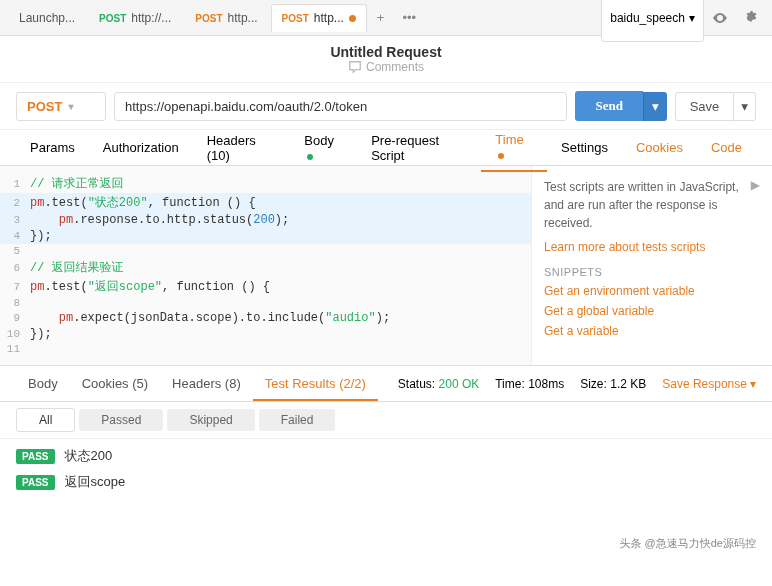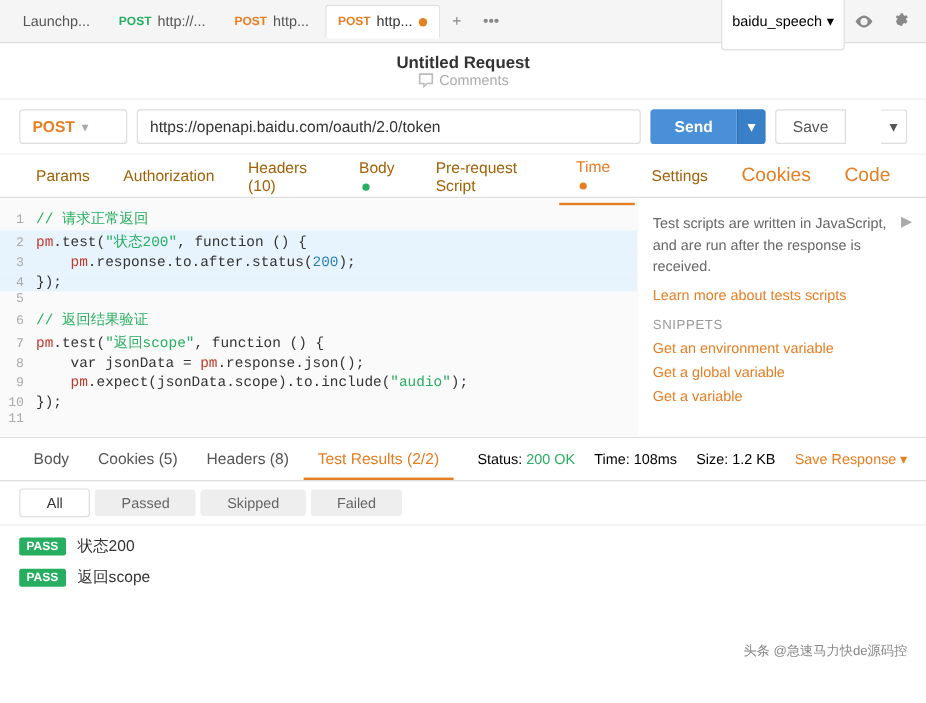--- a/index.html
+++ b/index.html
@@ -46,48 +46,48 @@
       font-size: 13px; min-width: 90px;
     }
     .method-select .chevron { color: #aaa; font-size: 10px; }
     .url-input {
       flex: 1; border: 1px solid #ddd; border-radius: 3px; padding: 6px 10px;
       font-size: 13px; color: #333; outline: none;
     }
     .send-btn-group { display: flex; align-items: center; }
     .send-btn {
       background: #4a90d9; color: #fff; border: none; padding: 7px 20px;
-      font-size: 13px; font-weight: bold; border-radius: 3px 0 0 3px; cursor: pointer;
+      font-size: 13px; font-weight: bold; border-radius: 3px 0 0 3px; cursor: pointer; font-family: Liberation Serif, serif;
     }
     .send-dropdown {
       background: #3a80c9; color: #fff; border: none; padding: 7px 8px;
       border-radius: 0 3px 3px 0; cursor: pointer; border-left: 1px solid #2d70b8;
     }
-    .save-btn-group { display: flex; align-items: center; gap: 29px; }
+    .save-btn-group { display: flex; align-items: center; }
     .save-btn {
       background: #fff; color: #555; border: 1px solid #ddd; padding: 6px 14px;
       font-size: 13px; border-radius: 3px 0 0 3px; cursor: pointer;
     }
     .save-dropdown {
       background: #fff; color: #555; border: 1px solid #ddd; border-left: none; padding: 6px 7px;
       border-radius: 0 3px 3px 0; cursor: pointer;
     }
 
     
     .req-tabs {
       display: flex; align-items: center; border-bottom: 1px solid #ddd;
       padding: 0 16px; background: #fff; height: 36px;
     }
     .req-tab {
-      padding: 8px 14px; font-size: 13px; color: #a16207; cursor: pointer; position: relative;
+      padding: 8px 14px; font-size: 13px; color: #000000; cursor: pointer; position: relative;
     }
     .req-tab.active { color: #e67e22; border-bottom: 2px solid #e67e22; margin-bottom: -1px; }
     .req-tab .tab-dot-orange { width: 6px; height: 6px; border-radius: 50%; background: #e67e22; display: inline-block; margin-left: 3px; }
     .req-tab .tab-dot-green { width: 6px; height: 6px; border-radius: 50%; background: #27ae60; display: inline-block; margin-left: 3px; }
-    .req-tab-link { color: #e67e22; font-size: 16px; cursor: pointer; padding: 8px 14px; }
+    .req-tab-link { color: #e67e22; font-size: 13px; cursor: pointer; padding: 8px 14px; }
 
     
     .main-content { display: flex; height: 200px; border-bottom: 1px solid #ddd; }
     .code-editor {
       flex: 1; background: #fafafa; padding: 8px 0; overflow: auto;
       border-right: 1px solid #eee; font-family: 'Courier New', monospace; font-size: 12px;
     }
     .code-line {
       display: flex; align-items: baseline; padding: 1px 0;
     }
@@ -242,41 +242,40 @@
     <div class="code-line">
       <span class="line-num">1</span>
       <span class="code-content code-comment">// 请求正常返回</span>
     </div>
     <div class="code-line highlighted">
       <span class="line-num">2</span>
       <span class="code-content"><span style="color:#c0392b">pm</span><span style="color:#333">.test(</span><span style="color:#27ae60">"状态200"</span><span style="color:#333">, function () {</span></span>
     </div>
     <div class="code-line highlighted">
       <span class="line-num">3</span>
-      <span class="code-content">    <span style="color:#c0392b">pm</span><span style="color:#333">.response.to.after.status(</span><span style="color:#2980b9">200</span><span style="color:#333">);</span></span>
+      <span class="code-content">    <span style="color:#c0392b">pm</span><span style="color:#333">.response.to.http.status(</span><span style="color:#2980b9">200</span><span style="color:#333">);</span></span>
     </div>
     <div class="code-line highlighted">
       <span class="line-num">4</span>
       <span class="code-content">});</span>
     </div>
     <div class="code-line">
       <span class="line-num">5</span>
       <span class="code-content"></span>
     </div>
     <div class="code-line">
       <span class="line-num">6</span>
       <span class="code-content code-comment">// 返回结果验证</span>
     </div>
     <div class="code-line">
       <span class="line-num">7</span>
       <span class="code-content"><span style="color:#c0392b">pm</span><span style="color:#333">.test(</span><span style="color:#27ae60">"返回scope"</span><span style="color:#333">, function () {</span></span>
     </div>
     <div class="code-line">
       <span class="line-num">8</span>
-      <span class="code-content">    var jsonData = <span style="color:#c0392b">pm</span>.response.json();</span>
     </div>
     <div class="code-line">
       <span class="line-num">9</span>
       <span class="code-content">    <span style="color:#c0392b">pm</span>.expect(jsonData.scope).to.include(<span style="color:#27ae60">"audio"</span>);</span>
     </div>
     <div class="code-line">
       <span class="line-num">10</span>
       <span class="code-content">});</span>
     </div>
     <div class="code-line">

